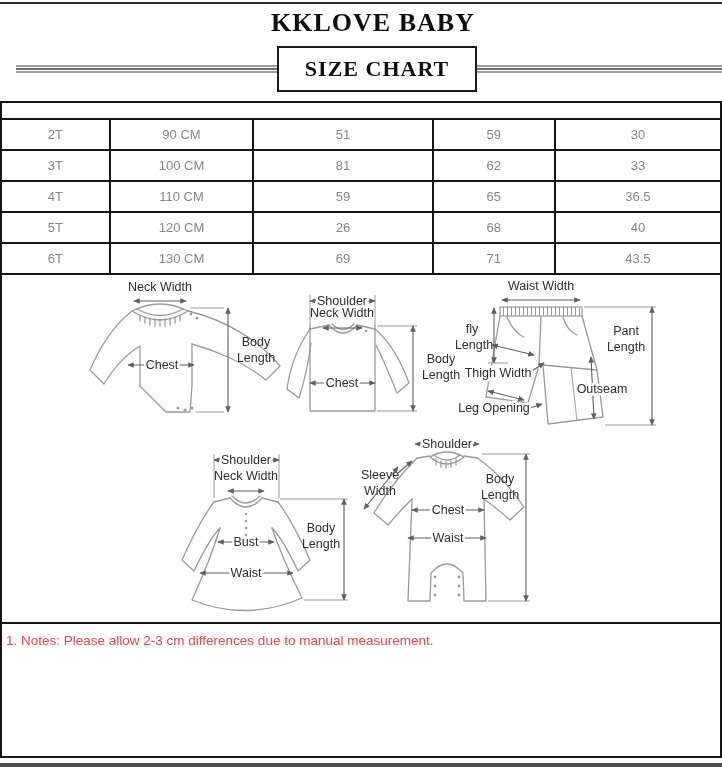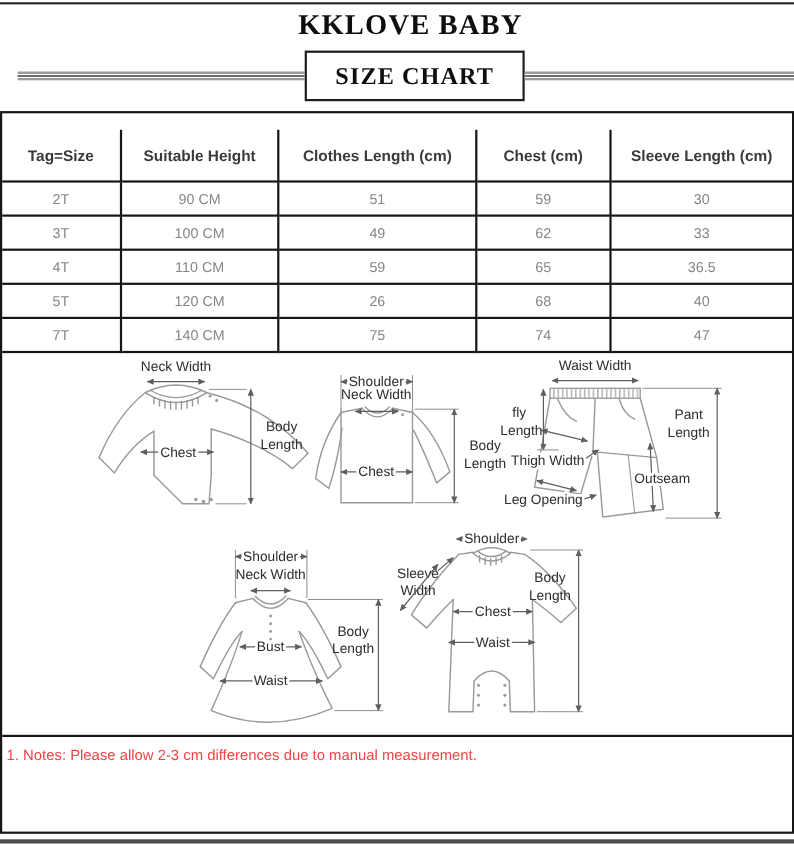--- a/index.html
+++ b/index.html
@@ -79,61 +79,54 @@
 
   <table class="size">
     <colgroup>
         <col class="col1">
         <col class="col2">
         <col class="col3">
         <col class="col4">
         <col class="col5">
       </colgroup>
     <tbody>
-        <tr>
-      <th>Tag=Size</th>
-      <th>Suitable Height</th>
-      <th>Clothes Length (cm)</th>
-      <th>Chest (cm)</th>
-      <th>Sleeve Length (cm)</th>
-    </tr>
     <tr>
       <td>2T</td>
       <td>90 CM</td>
       <td>51</td>
       <td>59</td>
       <td>30</td>
     </tr>
     <tr>
       <td>3T</td>
       <td>100 CM</td>
-      <td>49</td>
+      <td>81</td>
       <td>62</td>
       <td>33</td>
     </tr>
     <tr>
       <td>4T</td>
       <td>110 CM</td>
       <td>59</td>
       <td>65</td>
       <td>36.5</td>
     </tr>
     <tr>
       <td>5T</td>
       <td>120 CM</td>
       <td>26</td>
       <td>68</td>
       <td>40</td>
     </tr>
     <tr>
-      <td>7T</td>
-      <td>140 CM</td>
-      <td>75</td>
-      <td>74</td>
-      <td>47</td>
+      <td>6T</td>
+      <td>130 CM</td>
+      <td>69</td>
+      <td>71</td>
+      <td>43.5</td>
     </tr>
   </tbody>
     </table>
 
   <div class="figs">
 
     <svg class="fig" style="left:76px;top:3px" width="212" height="152" viewBox="0 0 212 152">
       <path class="g" d="M54,33 Q82,19 110,33 M54,33 Q82,51 110,33 M59,31 Q82,44 105,31"></path>
       <path class="g" d="M62,37 V43 M67,39 V45 M72,40 V47 M77,41 V48 M82,42 V48 M87,41 V48 M92,40 V47 M97,39 V45 M102,37 V43"></path>
       <path class="g" d="M54,33 C40,44 24,64 12,92 M12,92 L26,106 M26,106 C38,86 52,74 62,68 M62,68 V108"></path>

